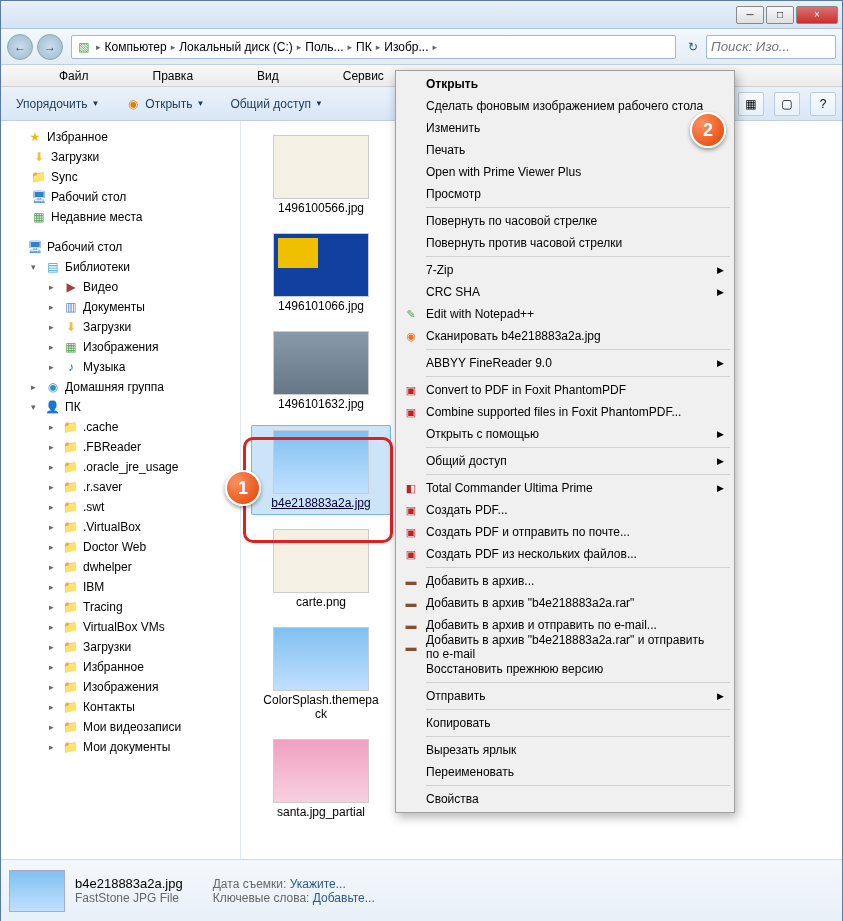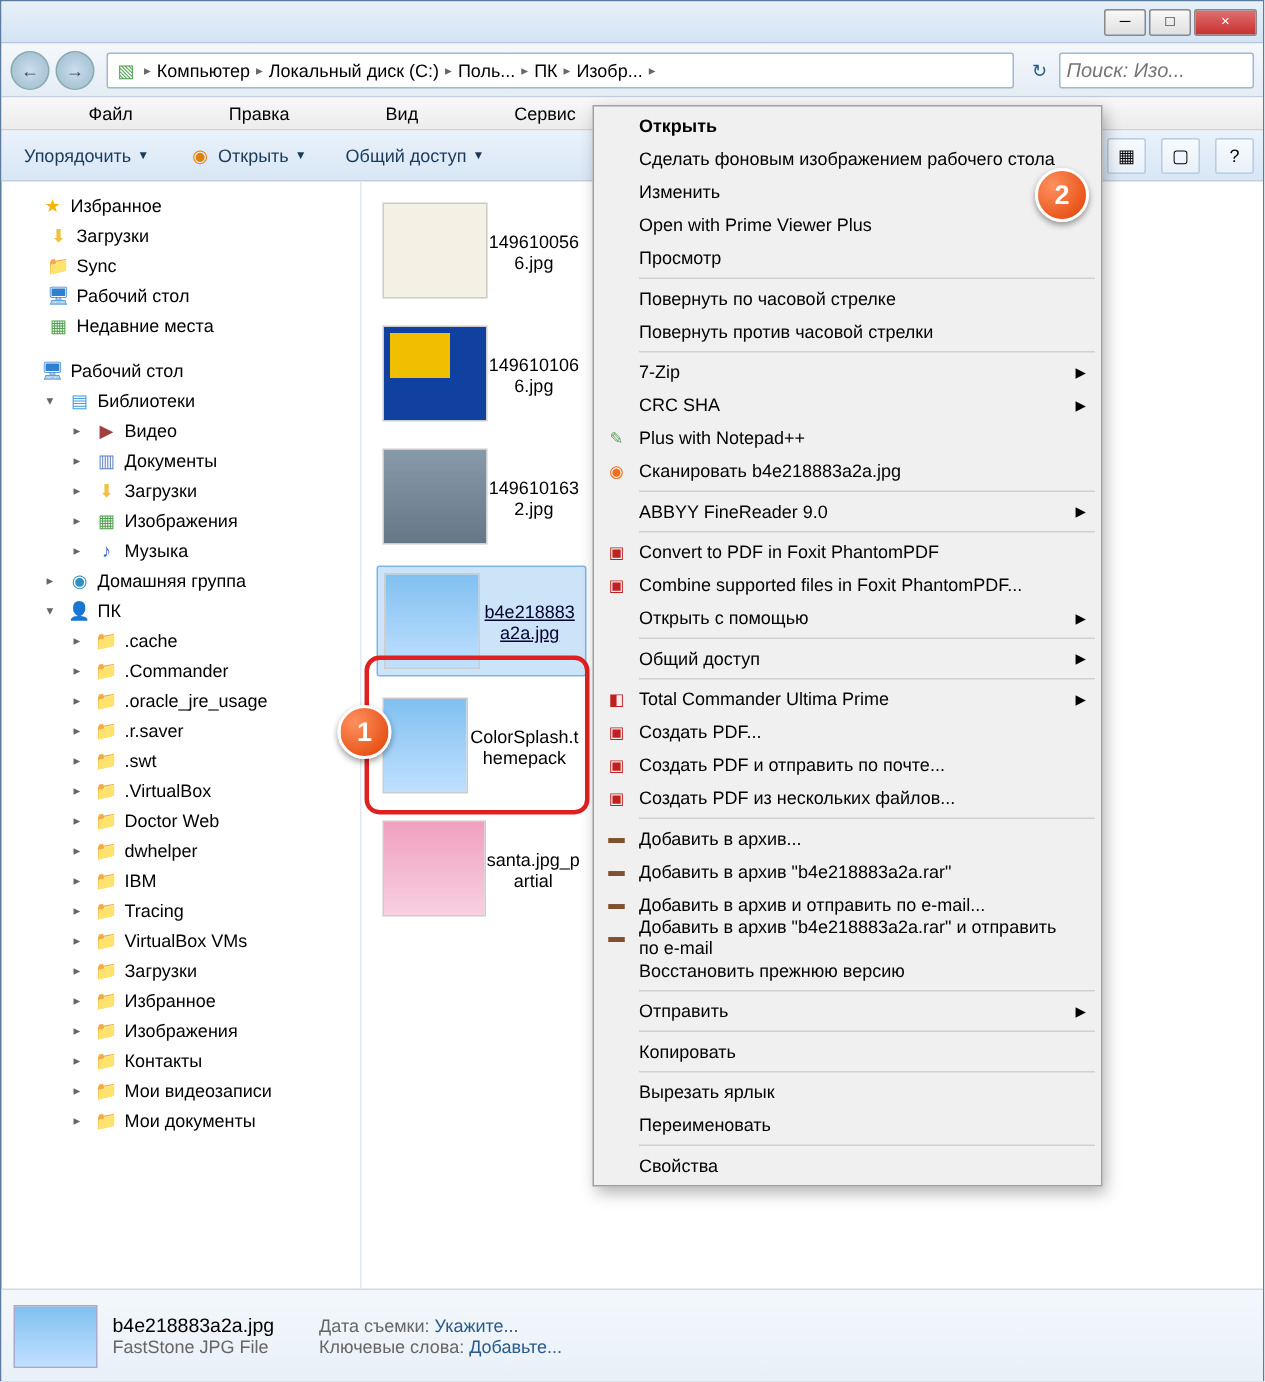--- a/index.html
+++ b/index.html
@@ -42,21 +42,21 @@
 .ic-lib { color: #40a0e0; }
 .ic-home { color: #3090c0; }
 .ic-user { color: #60a060; }
 .ic-music{ color:#3060c0; }
 .ic-img{ color:#50a050;}
 .ic-vid{ color:#a04040;}
 .ic-doc{ color:#6080c0;}
 
 .content { flex: 1; overflow-y: auto; padding: 10px; position: relative; }
 .filegrid { display: flex; flex-direction: column; align-items: flex-start; gap: 4px; }
-.file { width: 140px; display: flex; flex-direction: row; align-items: center; padding: 4px; margin-bottom: 6px; cursor: pointer; }
+.file { width: 140px; display: flex; flex-direction: column; align-items: center; padding: 4px; margin-bottom: 6px; cursor: pointer; }
 .file.selected { background: #cce4f7; border: 1px solid #7eb4ea; border-radius: 2px; }
 .file.selected .fname { text-decoration: underline; color: #003; }
 .thumb { width: 96px; height: 64px; border: 1px solid #ccc; background: #eef; display: flex; align-items: center; justify-content: center; font-size: 9px; color: #888; position: relative; }
 .thumb.flag { background: linear-gradient(to bottom, #1040a0 50%, #1040a0 50%); }
 .thumb.flag::after{ content:""; position:absolute; left:4px; top:4px; width:40px; height:30px; background:#f0c000; }
 .thumb.people { background: linear-gradient(#8899aa,#667788); }
 .thumb.blue { background: linear-gradient(#80c0f0,#c0e0ff); }
 .thumb.map { background: #f4f0e4; }
 .thumb.santa { background: linear-gradient(#f0a0c0,#f8d0e0); }
 .fname { text-align: center; margin-top: 2px; word-break: break-all; max-width: 120px; }
@@ -216,21 +216,21 @@
             </div>
           <div class="tree-sub2" id="user-items">
               <div class="tree-item">
                 <span class="expander">▸</span>
                 <span class="ticon ic-folder">📁</span>
                 <span>.cache</span>
               </div>
               <div class="tree-item">
                 <span class="expander">▸</span>
                 <span class="ticon ic-folder">📁</span>
-                <span>.Commander</span>
+                <span>.FBReader</span>
               </div>
               <div class="tree-item">
                 <span class="expander">▸</span>
                 <span class="ticon ic-folder">📁</span>
                 <span>.oracle_jre_usage</span>
               </div>
               <div class="tree-item">
                 <span class="expander">▸</span>
                 <span class="ticon ic-folder">📁</span>
                 <span>.r.saver</span>
@@ -315,20 +315,24 @@
             <div class="thumb flag"></div>
             <div class="fname">1496101066.jpg</div>
           </div>
           <div class="file">
             <div class="thumb people"></div>
             <div class="fname">1496101632.jpg</div>
           </div>
           <div class="file selected">
             <div class="thumb blue"></div>
             <div class="fname">b4e218883a2a.jpg</div>
+          </div>
+          <div class="file">
+            <div class="thumb map"></div>
+            <div class="fname">carte.png</div>
           </div>
           <div class="file">
             <div class="thumb blue"></div>
             <div class="fname">ColorSplash.themepack</div>
           </div>
           <div class="file">
             <div class="thumb santa"></div>
             <div class="fname">santa.jpg_partial</div>
           </div>
         </div>
@@ -346,37 +350,38 @@
       <div><span class="dlabel">Дата съемки:</span> <span class="dval">Укажите...</span></div>
       <div><span class="dlabel">Ключевые слова:</span> <span class="dval">Добавьте...</span></div>
     </div>
   </div>
 </div>
 
 <div class="ctxmenu">
   <div class="ctx-item bold">Открыть</div>
   <div class="ctx-item">Сделать фоновым изображением рабочего стола</div>
   <div class="ctx-item">Изменить</div>
+  <div class="ctx-item">Печать</div>
   <div class="ctx-item">Open with Prime Viewer Plus</div>
   <div class="ctx-item">Просмотр</div>
   <div class="ctx-sep"></div>
   <div class="ctx-item">Повернуть по часовой стрелке</div>
   <div class="ctx-item">Повернуть против часовой стрелки</div>
   <div class="ctx-sep"></div>
   <div class="ctx-item">
       <span>7-Zip</span>
       <span class="ctx-arrow">▶</span>
     </div>
   <div class="ctx-item">
       <span>CRC SHA</span>
       <span class="ctx-arrow">▶</span>
     </div>
   <div class="ctx-item">
       <span class="ctx-icon ic-np">✎</span>
-      <span>Plus with Notepad++</span>
+      <span>Edit with Notepad++</span>
     </div>
   <div class="ctx-item">
       <span class="ctx-icon ic-av">◉</span>
       <span>Сканировать b4e218883a2a.jpg</span>
     </div>
   <div class="ctx-sep"></div>
   <div class="ctx-item">
       <span>ABBYY FineReader 9.0</span>
       <span class="ctx-arrow">▶</span>
     </div>

